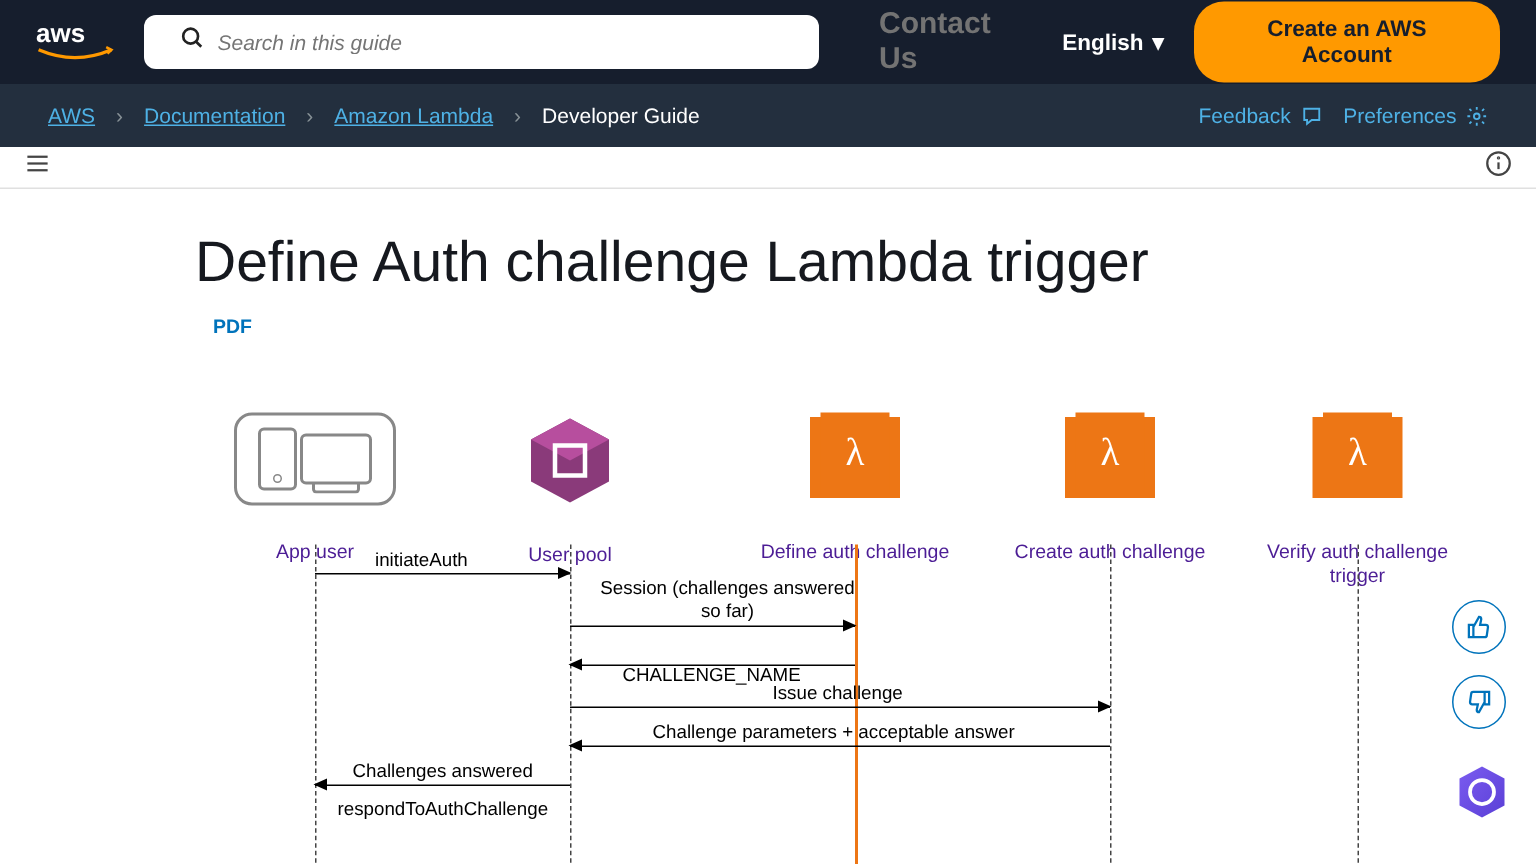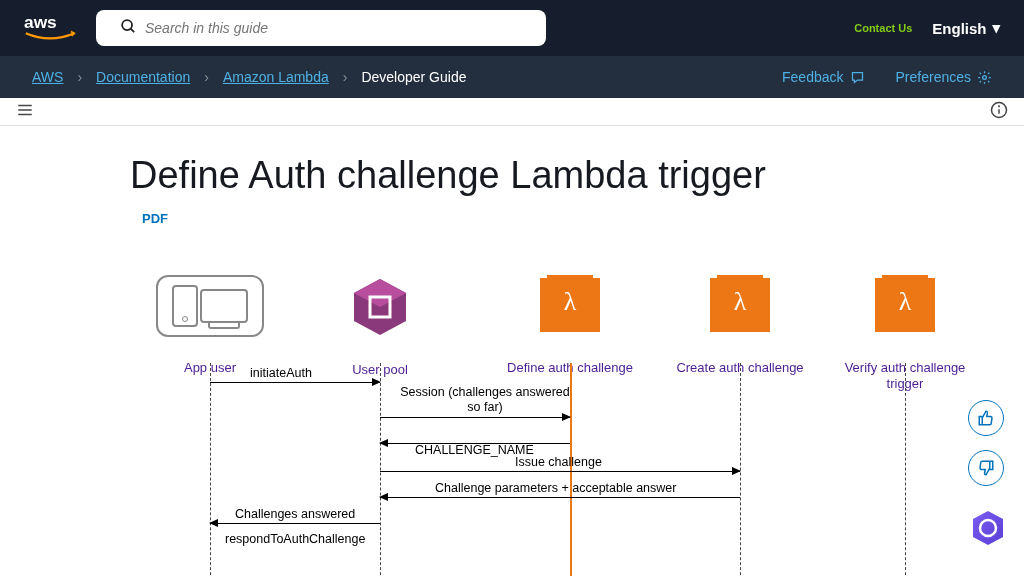--- a/index.html
+++ b/index.html
@@ -5,30 +5,30 @@
   * { margin: 0; padding: 0; box-sizing: border-box; }
   body { font-family: "Amazon Ember", "Helvetica Neue", Arial, sans-serif; background: #fff; overflow: hidden; width: 1024px; height: 576px; }
   
   .header { background: #161e2d; height: 56px; display: flex; align-items: center; padding: 0 24px; gap: 20px; }
   .logo { color: #fff; font-size: 26px; font-weight: bold; display: flex; flex-direction: column; }
   .logo svg { width: 52px; height: 32px; }
   .search-box { flex: 0 0 450px; background: #fff; border-radius: 8px; height: 36px; display: flex; align-items: center; padding: 0 24px; gap: 8px; }
   .search-box input { border: none; outline: none; flex: 1; font-size: 14px; font-style: italic; color: #555; }
   .search-icon { color: #222; }
   .header-spacer { flex: 1; }
-  .header-link { color: #84cc16; font-size: 11px; font-weight: 600; cursor: pointer; }
+  .header-link { color: #737373; font-size: 20px; font-weight: 600; cursor: pointer; }
   .lang-select { color: #fff; font-size: 15px; font-weight: 600; display: flex; align-items: center; gap: 6px; cursor: pointer; }
   .create-btn { background: #ff9900; color: #161e2d; border: none; padding: 10px 20px; border-radius: 20px; font-size: 15px; font-weight: 700; cursor: pointer; }
   
   .breadcrumb-bar { background: #232f3e; height: 42px; display: flex; align-items: center; padding: 0 32px; gap: 14px; font-size: 14px; }
   .bc-link { color: #4eb1e5; text-decoration: underline; cursor: pointer; }
   .bc-current { color: #fff; }
   .bc-sep { color: #879196; }
   .bc-spacer { flex: 1; }
-  .bc-action { color: #4eb1e5; display: flex; align-items: center; gap: 6px; cursor: pointer; margin-left: 17px; }
+  .bc-action { color: #4eb1e5; display: flex; align-items: center; gap: 6px; cursor: pointer; }
   
   .subheader { height: 28px; display: flex; align-items: center; justify-content: space-between; padding: 0 16px; border-bottom: 1px solid #e0e0e0; }
   .menu-icon, .info-icon { color: #444; cursor: pointer; }
   
   .content { padding: 28px 0 0 130px; position: relative; height: 450px; }
   h1 { font-size: 38px; font-weight: 400; color: #16191f; margin-bottom: 12px; }
   .pdf-link { color: #0073bb; font-weight: 700; font-size: 13px; cursor: pointer; margin-left: 12px; }
   
   .diagram { margin-top: 48px; position: relative; height: 330px; font-size: 12.5px; }
   .actor { display: flex; flex-direction: column; align-items: center; text-align: center; position: absolute; top: 0; }
@@ -92,20 +92,21 @@
         </svg>
     </span>
     <input type="text" placeholder="Search in this guide" style="">
   </div>
   <div class="header-spacer"></div>
   <div class="header-link">Contact Us</div>
   <div class="lang-select">
     <span>English</span>
     <span>▾</span>
   </div>
+  <button class="create-btn">Create an AWS Account</button>
 </div>
 
 <div class="breadcrumb-bar">
   <span class="bc-link">AWS</span>
   <span class="bc-sep">›</span>
   <span class="bc-link">Documentation</span>
   <span class="bc-sep">›</span>
   <span class="bc-link">Amazon Lambda</span>
   <span class="bc-sep">›</span>
   <span class="bc-current">Developer Guide</span>

